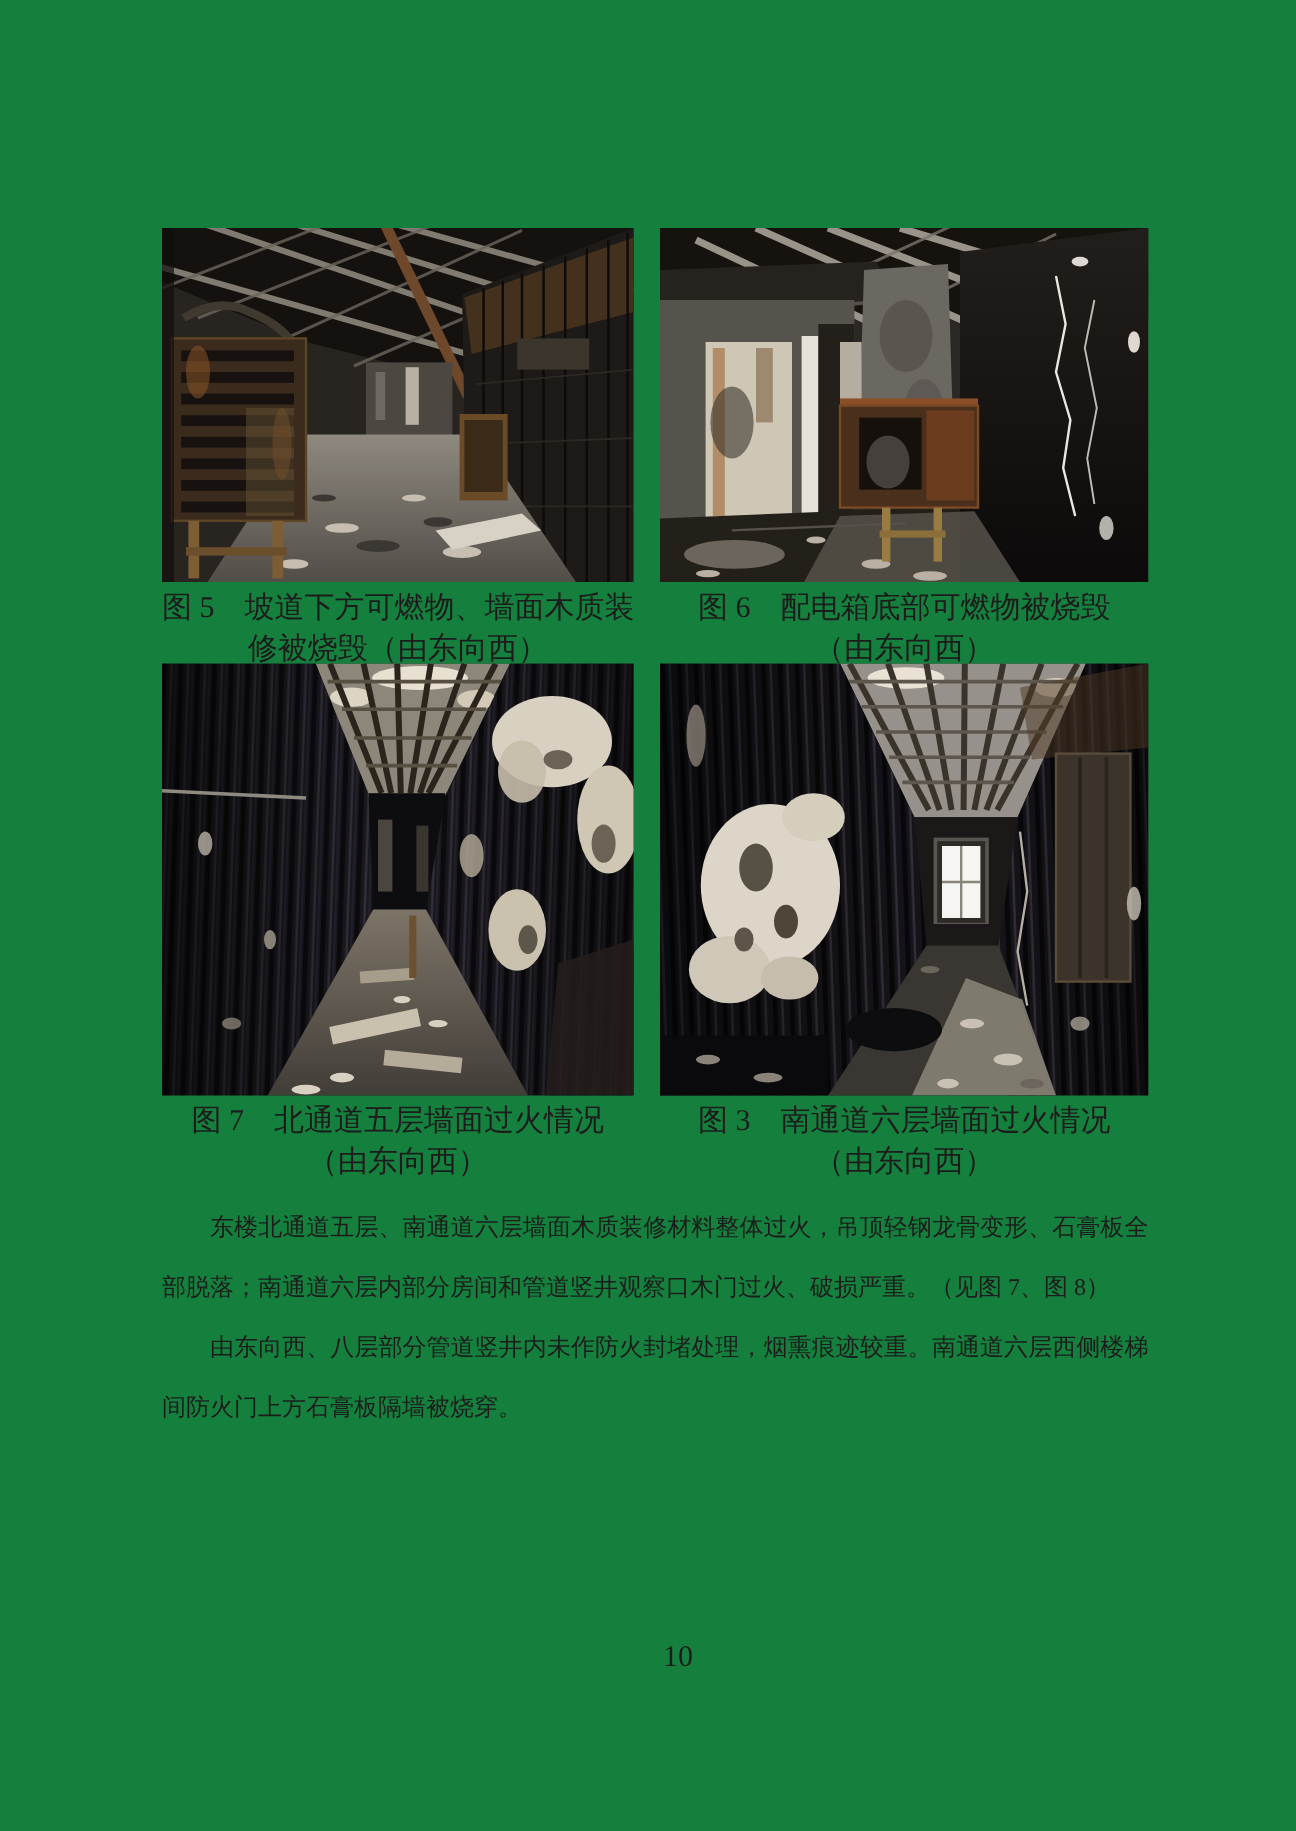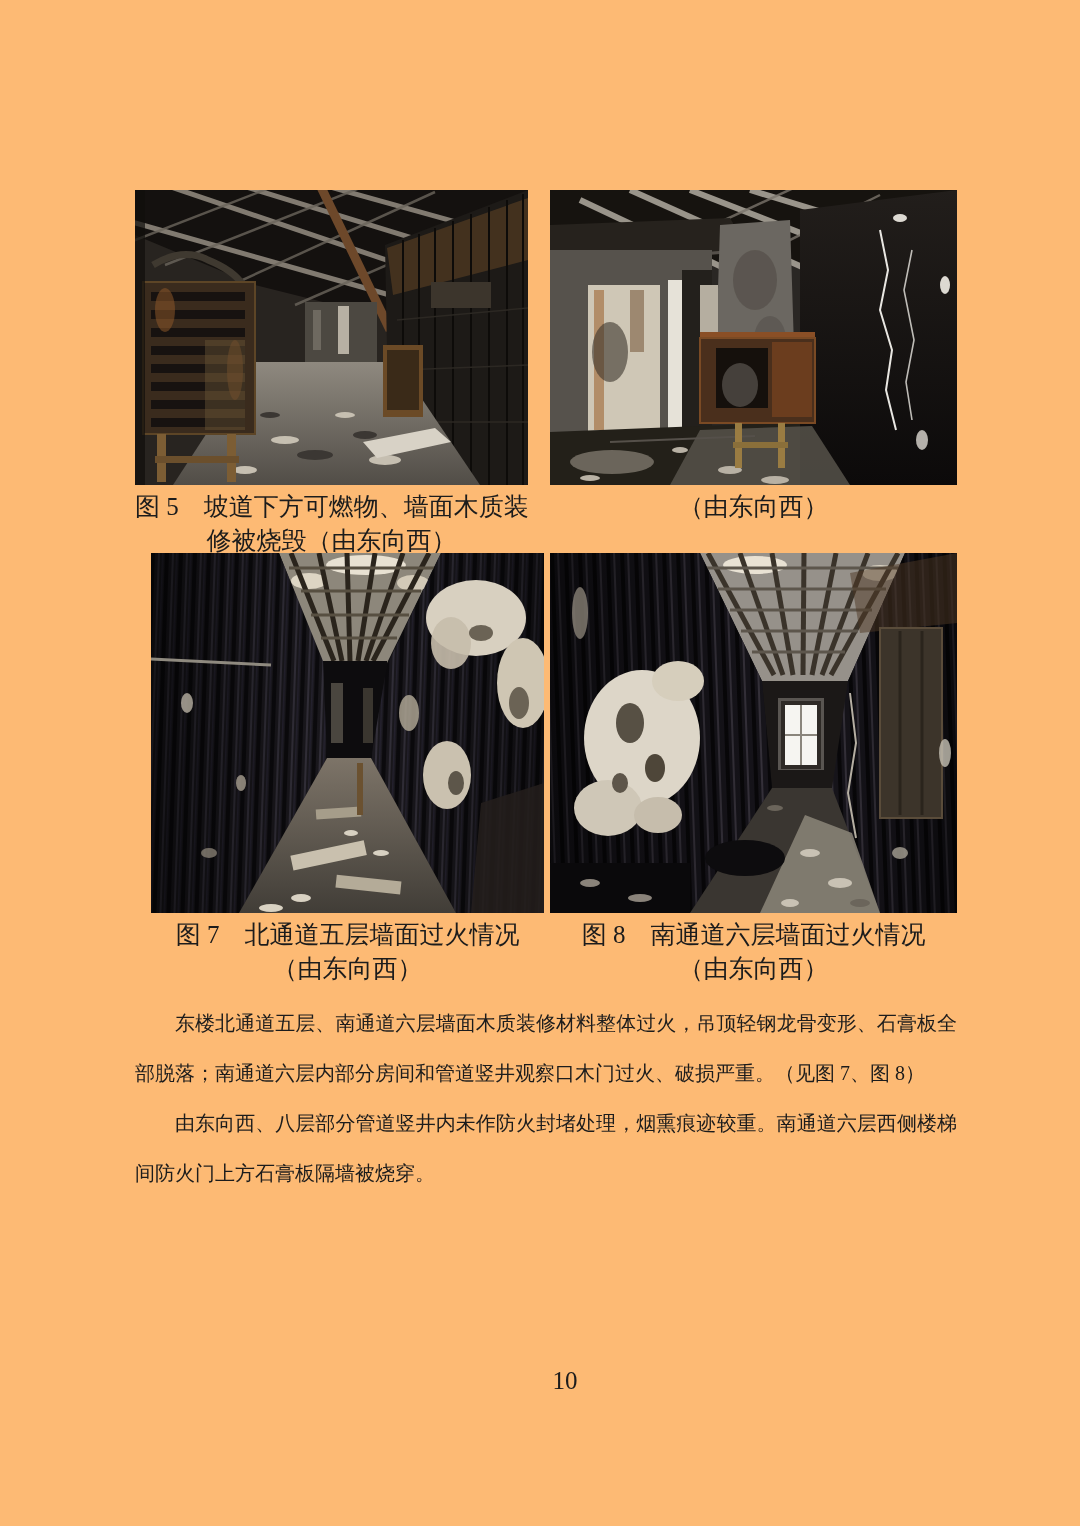--- a/index.html
+++ b/index.html
@@ -1,26 +1,26 @@
 <!DOCTYPE html>
 <html><head>
 <meta charset="utf-8">
 <style>
   html,body{margin:0;padding:0;}
   body{
     width:1080px;height:1526px;background:#ffffff;
     font-family:"Liberation Serif","DejaVu Serif",serif;
     color:#1c1c1c;position:relative;overflow:hidden;
   }
-  .page{position:absolute;left:0;top:0;width:1080px;height:1526px;background:#fdba74;}
+  .page{position:absolute;left:0;top:0;width:1080px;height:1526px;background:#15803d;}
   .figures{position:absolute;left:135px;top:190px;width:822px;height:790px;}
   figure.fig{position:absolute;margin:0;padding:0;}
   #fig5{left:0;top:0;width:393px;}
   #fig6{left:415px;top:0;width:407px;}
-  #fig7{left:16px;top:363px;width:393px;}
+  #fig7{left:0;top:363px;width:393px;}
   #fig8{left:415px;top:363px;width:407px;}
   .photo{display:block;}
   .photo svg{display:block;}
   figcaption{
     margin-top:5px;text-align:center;
     font-size:25px;line-height:34px;color:#1c1c1c;white-space:nowrap;
   }
   .body-text{
     position:absolute;left:135px;top:998px;width:822px;
     font-size:20px;line-height:50px;text-align:justify;
@@ -181,20 +181,21 @@
           <rect x="150" y="148" width="115" height="85" fill="#4a2f1c" stroke="#7a4a24" stroke-width="2"></rect>
           <rect x="166" y="158" width="52" height="60" fill="#15100c"></rect>
           <rect x="222" y="152" width="40" height="75" fill="#6b3d1e"></rect>
           <ellipse cx="190" cy="195" rx="18" ry="22" fill="#6e6862" opacity="0.55"></ellipse>
           <rect x="185" y="233" width="7" height="45" fill="#9a7c42"></rect>
           <rect x="228" y="233" width="7" height="45" fill="#9a7c42"></rect>
           <rect x="183" y="252" width="55" height="6" fill="#8a6f3a"></rect>
         </svg>
       </div>
       <figcaption>
+        <div>图 6　配电箱底部可燃物被烧毁</div>
         <div>（由东向西）</div>
       </figcaption>
     </figure>
 
     <figure class="fig" id="fig7">
       <div class="photo" role="img" aria-label="过火走道照片：北通道五层墙面过火情况">
         <svg width="393" height="360" viewBox="0 0 393 360">
           <defs>
             <pattern id="f7p" width="14" height="80" patternUnits="userSpaceOnUse" patternTransform="rotate(2)">
               <rect width="14" height="80" fill="#1a181d"></rect>
@@ -355,21 +356,21 @@
               <ellipse cx="290" cy="330" rx="12" ry="5"></ellipse>
             <ellipse cx="240" cy="350" rx="9" ry="4"></ellipse>
           </g>
           <g fill="#6b655b">
             <ellipse cx="225" cy="255" rx="8" ry="3"></ellipse>
               <ellipse cx="310" cy="350" rx="10" ry="4"></ellipse>
           </g>
         </svg>
       </div>
       <figcaption>
-        <div>图 8　南通道六层墙面过火情况</div>
+        <div>图 3　南通道六层墙面过火情况</div>
         <div>（由东向西）</div>
       </figcaption>
     </figure>
 
   </div>
 
   <div class="body-text">
     <p>东楼北通道五层、南通道六层墙面木质装修材料整体过火，吊顶轻钢龙骨变形、石膏板全部脱落；南通道六层内部分房间和管道竖井观察口木门过火、破损严重。（见图 7、图 8）</p>
     <p>由东向西、八层部分管道竖井内未作防火封堵处理，烟熏痕迹较重。南通道六层西侧楼梯间防火门上方石膏板隔墙被烧穿。</p>
   </div>

